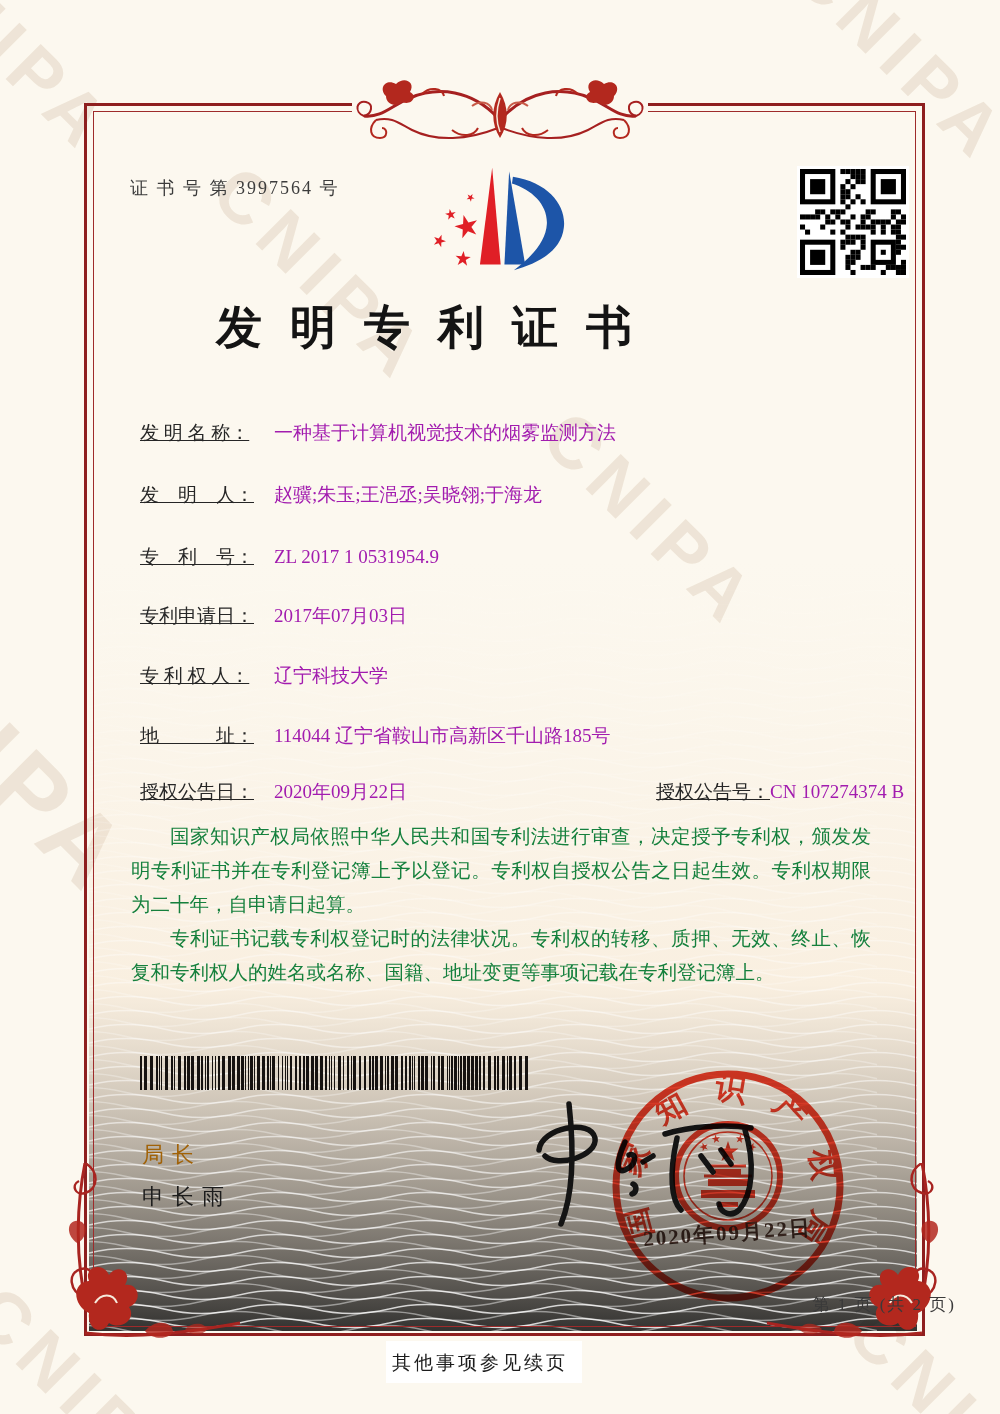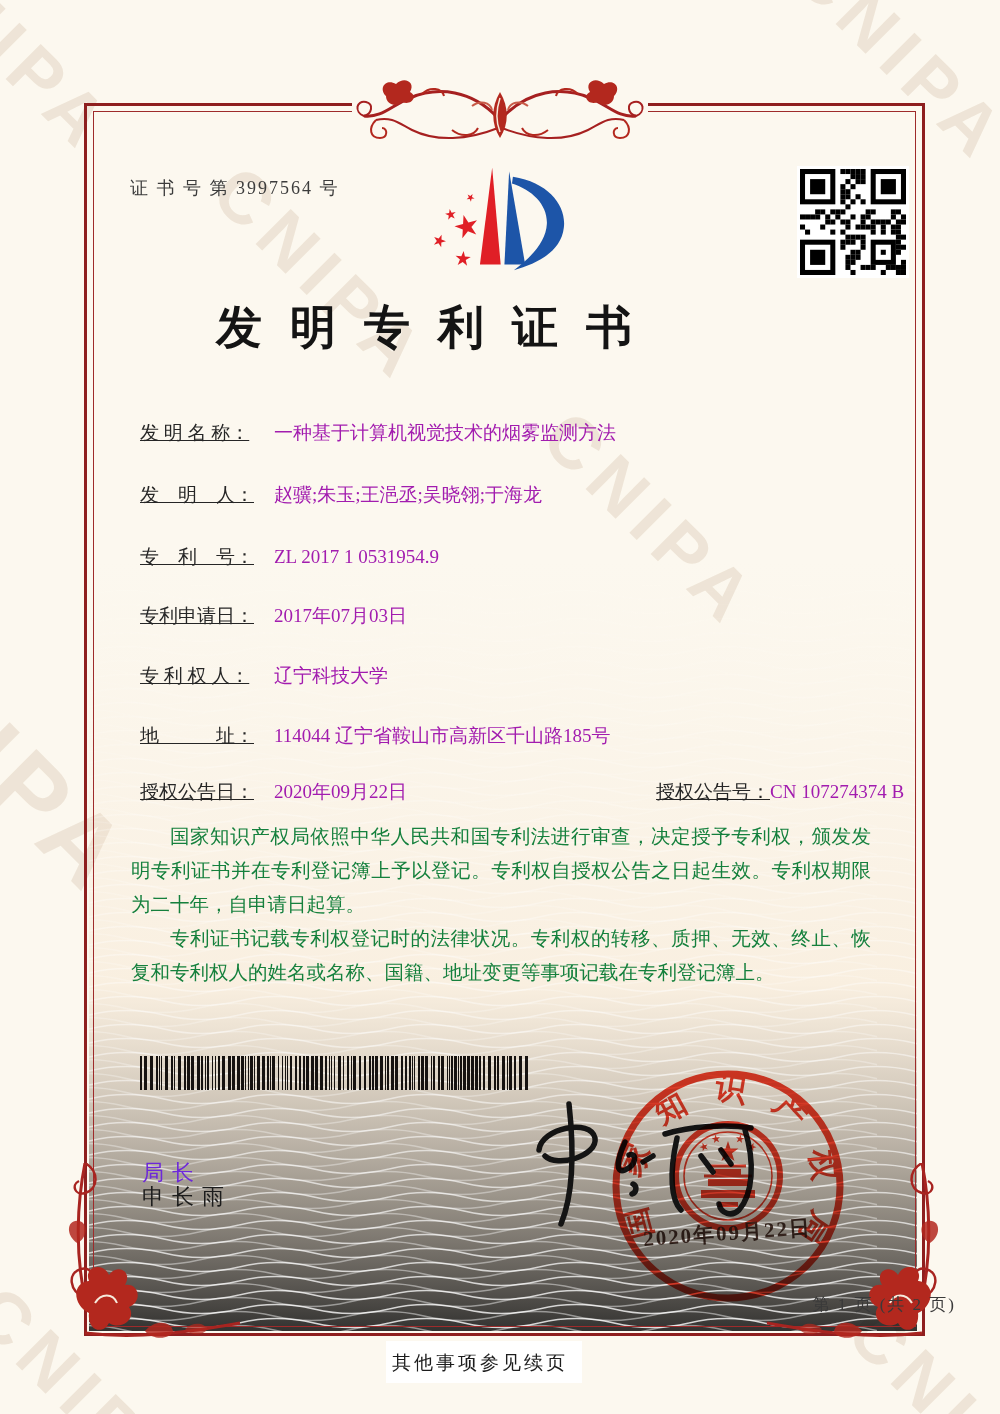--- a/index.html
+++ b/index.html
@@ -32,21 +32,21 @@
   .field-row{position:absolute;left:140px;font-size:19px;color:#262626;white-space:nowrap;}
   .field-label{display:inline-block;width:134px;color:#262626;text-decoration:underline;}
   .field-value{color:#a21caf;}
   .grant-pair{position:absolute;left:516px;top:0;}
   
   .body-text{position:absolute;left:131px;top:820px;width:740px;font-size:19.5px;line-height:34px;color:#15803d;text-align:justify;}
   .body-text p{margin:0;text-indent:2em;}
   
   .barcode{position:absolute;left:140px;top:1056px;width:390px;height:34px;}
   
-  .signoff-title{position:absolute;left:142px;top:1140px;font-family:Liberation Serif, serif;font-size:22px;letter-spacing:8px;color:#6d28d9;margin-top:18px;}
+  .signoff-title{position:absolute;left:142px;top:1140px;font-family:Liberation Serif, serif;font-size:22px;letter-spacing:8px;color:#a16207;}
   .signoff-name{position:absolute;left:142px;top:1182px;font-family:Liberation Serif, serif;font-size:22px;letter-spacing:8px;color:#1c1c1c;}
   .signature{position:absolute;left:505px;top:1098px;width:260px;height:130px;}
   
   .seal{position:absolute;left:608px;top:1066px;width:240px;height:240px;opacity:.95;mix-blend-mode:multiply;}
   
   .page-num{position:absolute;left:0;top:1293px;width:956px;text-align:right;font-size:17px;letter-spacing:2px;color:#3a3a3a;}
   .footer-band{position:absolute;left:386px;top:1341px;width:196px;height:42px;background:#ffffff;}
   .footer-note{position:absolute;left:0;top:1350px;width:960px;text-align:center;font-size:19px;letter-spacing:3px;color:#1d1d1d;}
   .ornament-top{position:absolute;left:352px;top:66px;width:296px;height:88px;background:#fcf8ef;}
   .corner{position:absolute;width:190px;height:185px;}

